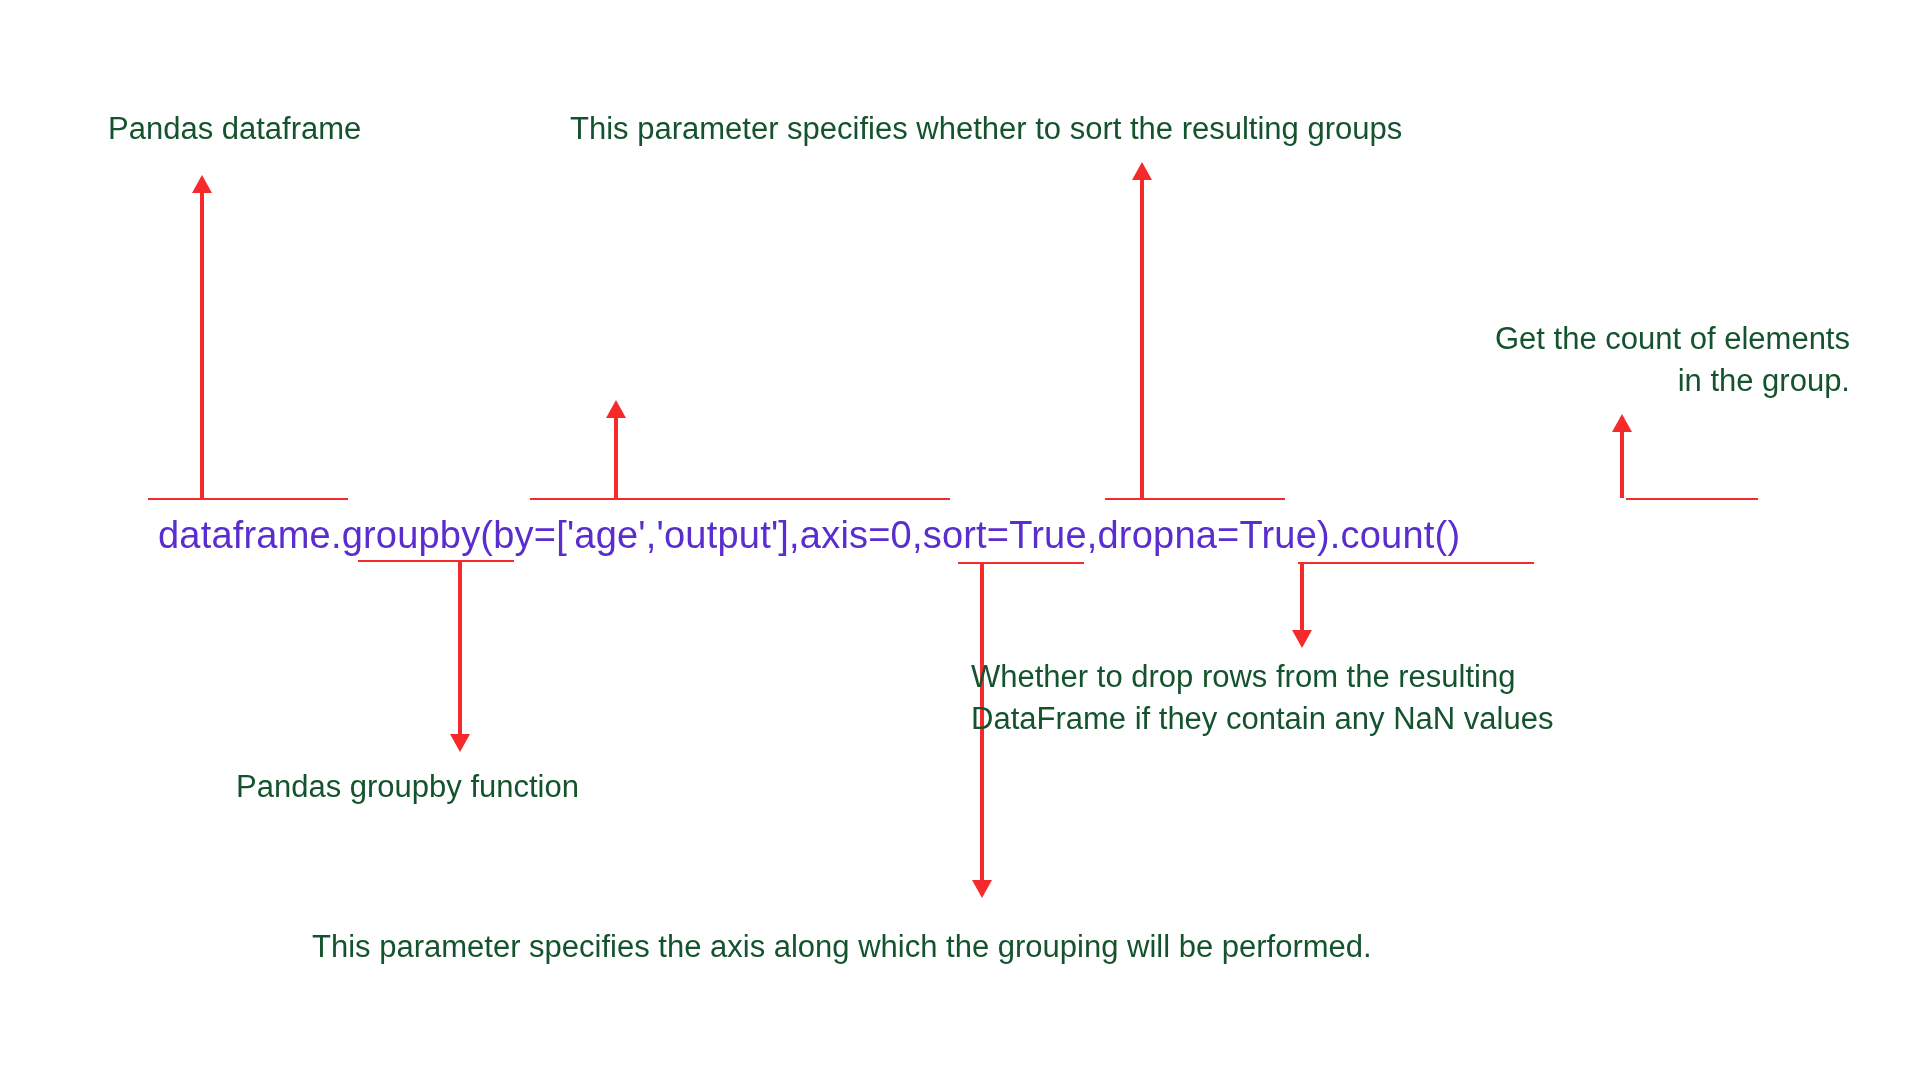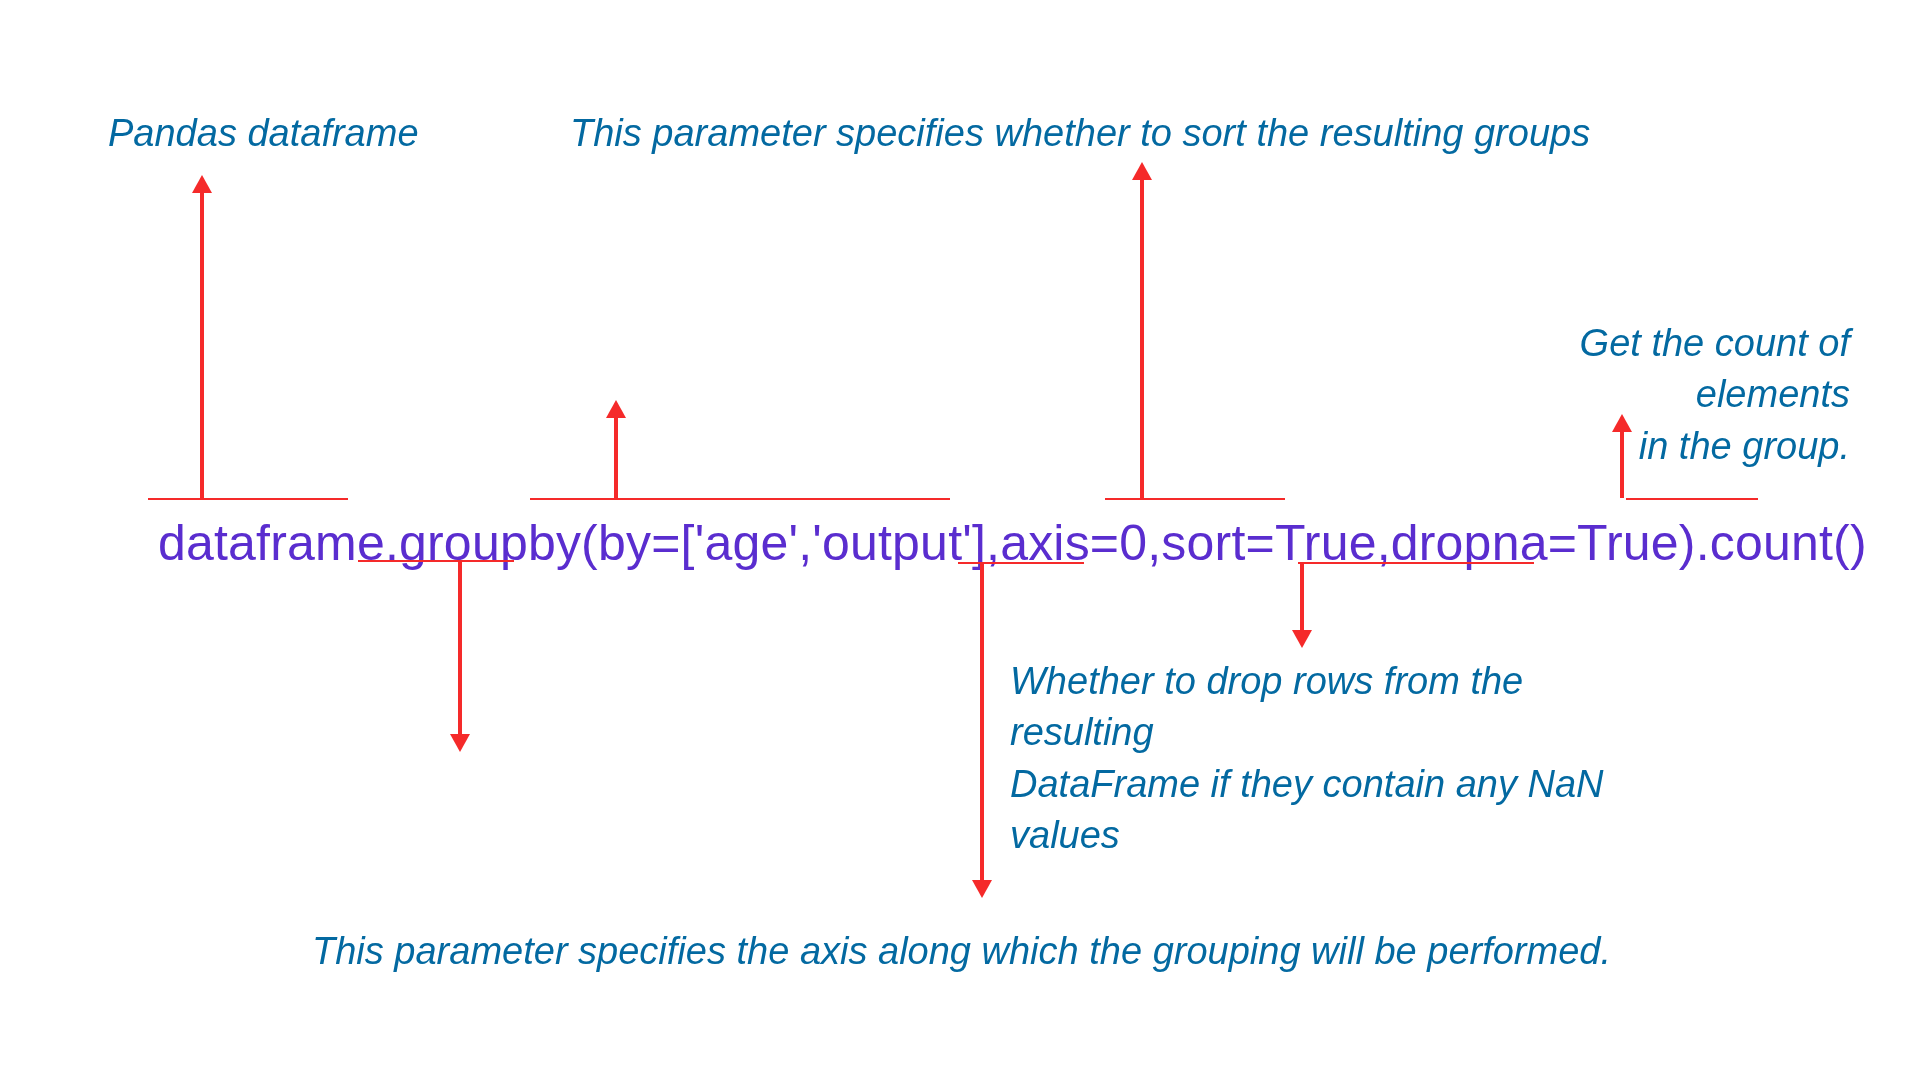--- a/index.html
+++ b/index.html
@@ -11,28 +11,27 @@
     position: relative;
     overflow: hidden;
   }
   .canvas {
     position: absolute;
     left: 0; top: 0;
     width: 1920px; height: 1080px;
   }
   .label {
     position: absolute;
-    font-size: 38px;
-    color: #0369a1;
+    font-size: 31px;
+    color: #14532d;
     line-height: 1.35;
-    font-style: italic;
   }
   .code-line {
     position: absolute;
-    font-size: 50px;
+    font-size: 38px;
     color: #5a2dcf;
     font-family: Arial, Helvetica, sans-serif;
     white-space: nowrap;
     letter-spacing: 0.2px;
   }
   .underline {
     position: absolute;
     height: 2px;
     background: #f52a2a;
   }
@@ -99,19 +98,20 @@
 
   <div class="arrow-shaft" style="left:458px; top:562px; height:176px;"></div>
   <div class="arrow-head-down" style="left:450px; top:734px;"></div>
 
   <div class="arrow-shaft" style="left:980px; top:564px; height:320px;"></div>
   <div class="arrow-head-down" style="left:972px; top:880px;"></div>
 
   <div class="arrow-shaft" style="left:1300px; top:564px; height:70px;"></div>
   <div class="arrow-head-down" style="left:1292px; top:630px;"></div>
 
+  <div class="label" style="left:236px; top:766px;">Pandas groupby function</div>
 
-  <div class="label" style="left:1010px; top:656px; white-space:pre-line; width:640px;">Whether to drop rows from the resulting
+  <div class="label" style="left:971px; top:656px; white-space:pre-line; width:640px;">Whether to drop rows from the resulting
 DataFrame if they contain any NaN values</div>
 
   <div class="label" style="left:290px; top:926px;margin-left:22px;">This parameter specifies the axis along which the grouping will be performed.</div>
 
 </div>
 
 </body></html>

